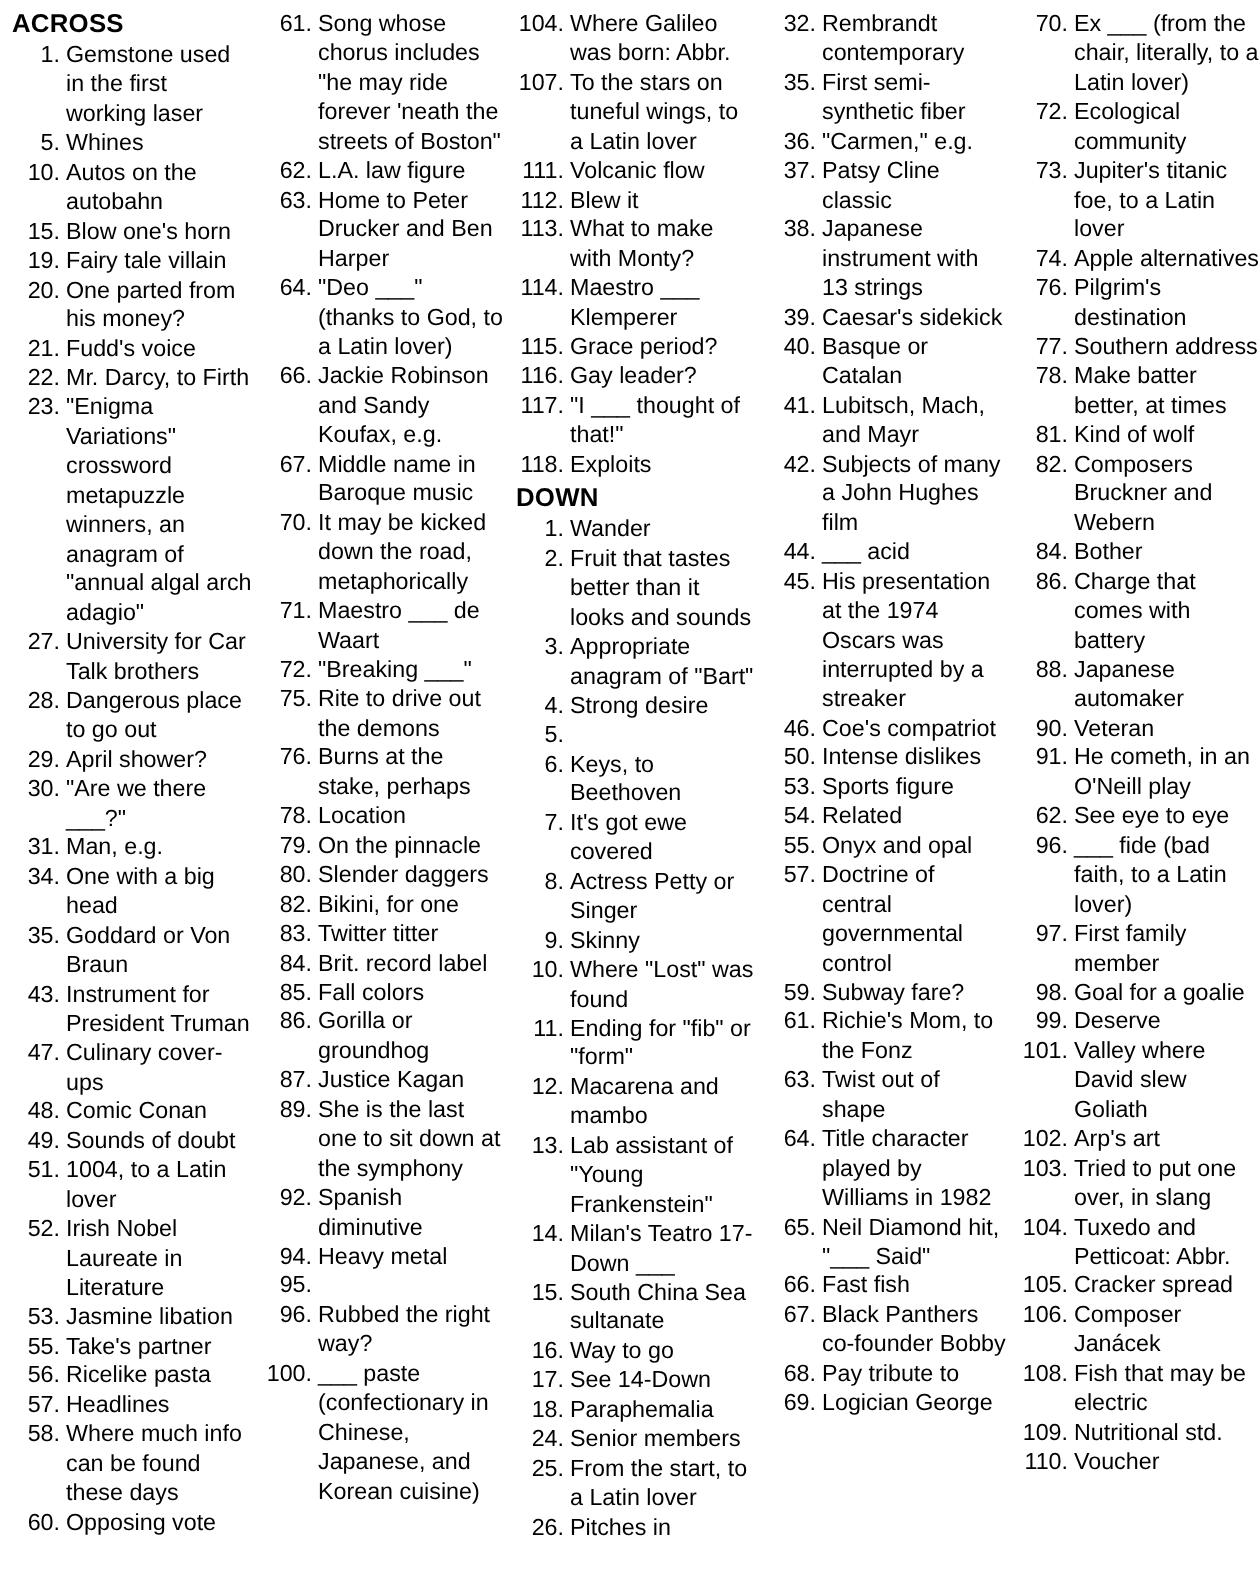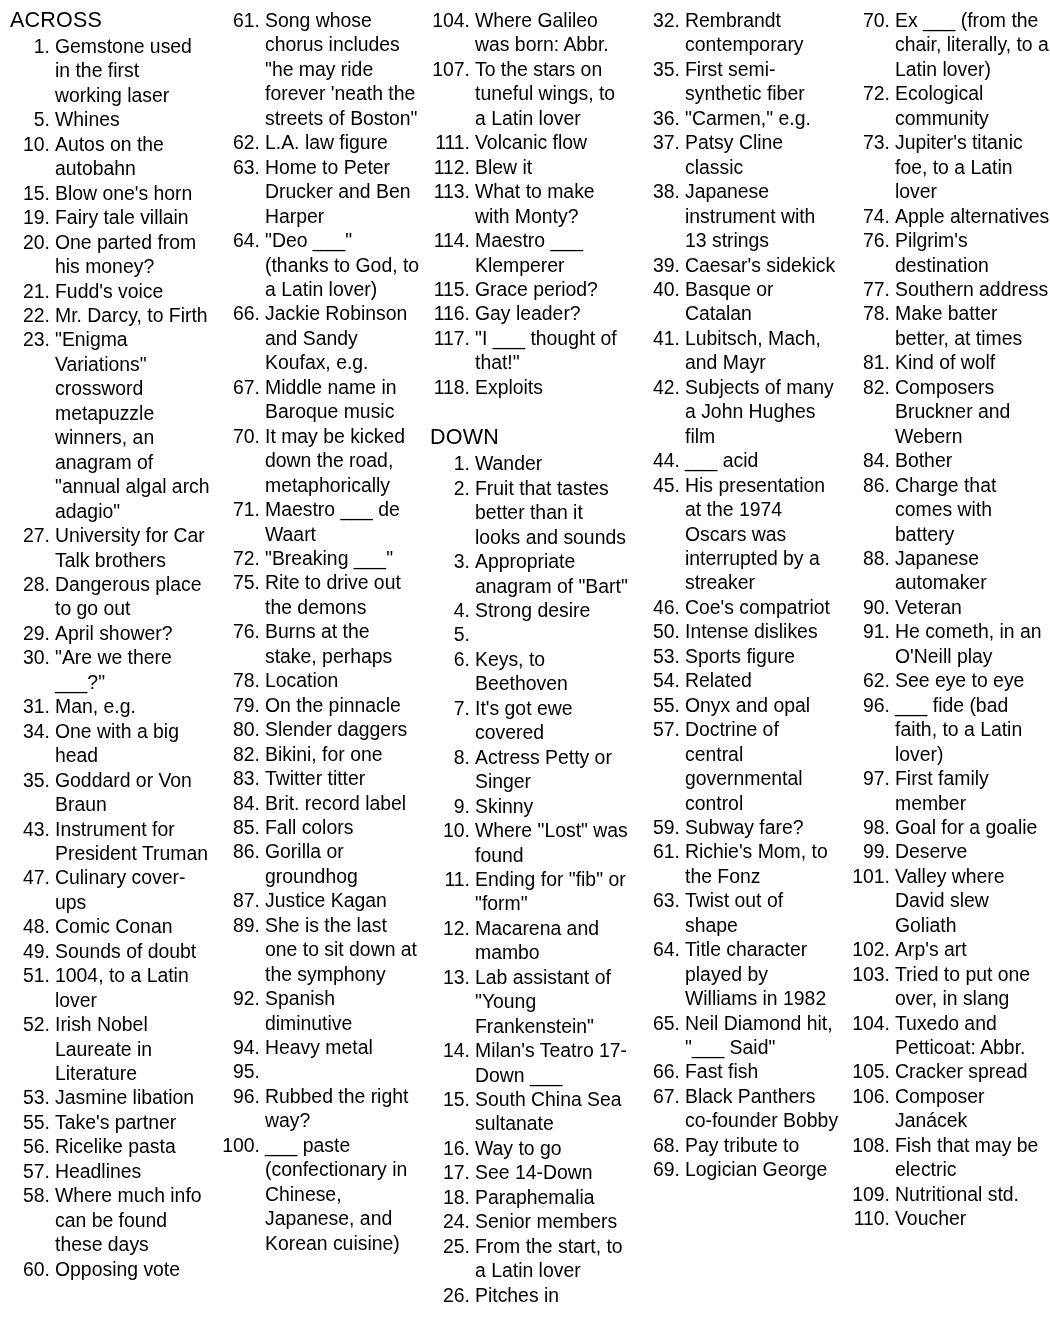--- a/index.html
+++ b/index.html
@@ -25,28 +25,28 @@
     align-items: flex-start;
   }
   .clue-column {
     width: 210px;
     flex: 0 0 210px;
     box-sizing: border-box;
     padding: 0 4px 0 6px;
   }
   .section-heading {
     font-size: 21.5px;
-    font-weight: normal;
+    font-weight: bold;
     letter-spacing: 0.2px;
     line-height: 25px;
     margin: 0 0 1px 0;
     padding: 0;
   }
   .section-heading.down-heading {
-    margin-top: 26px;
+    margin-top: 4px;
   }
   .clue-list {
     list-style: none;
     margin: 0;
     padding: 0;
   }
   .clue-item {
     display: flex;
     flex-direction: row;
     align-items: flex-start;

